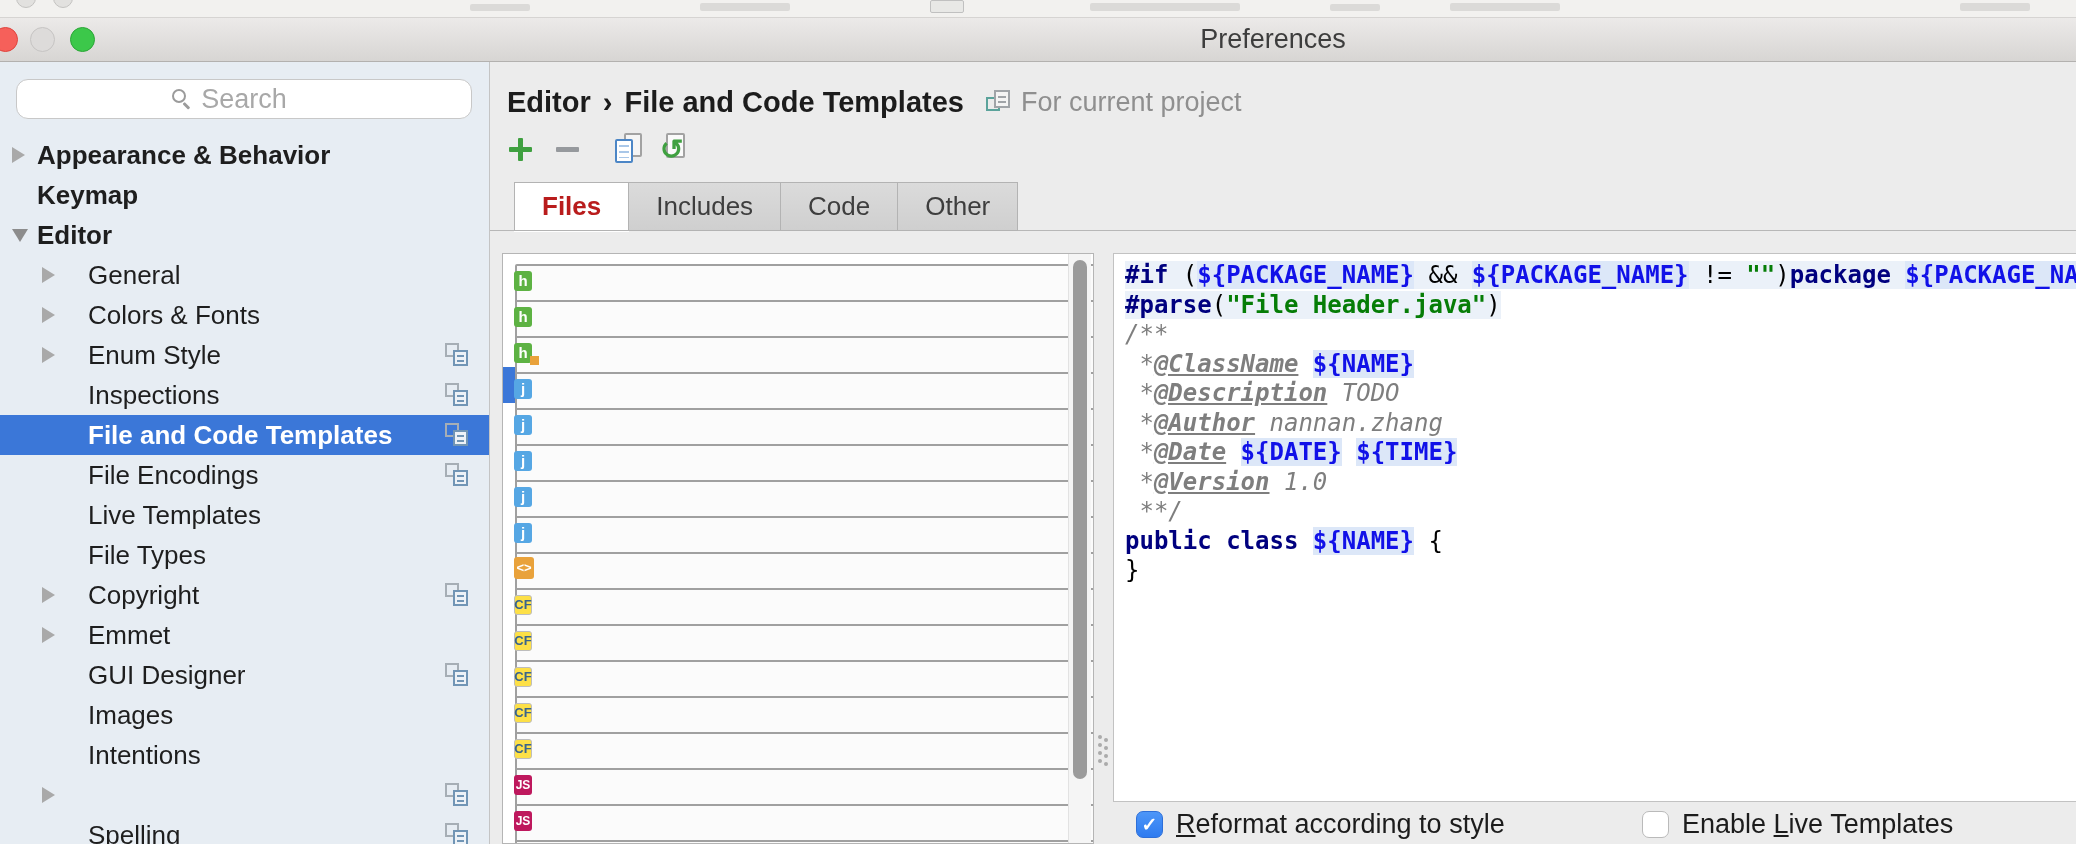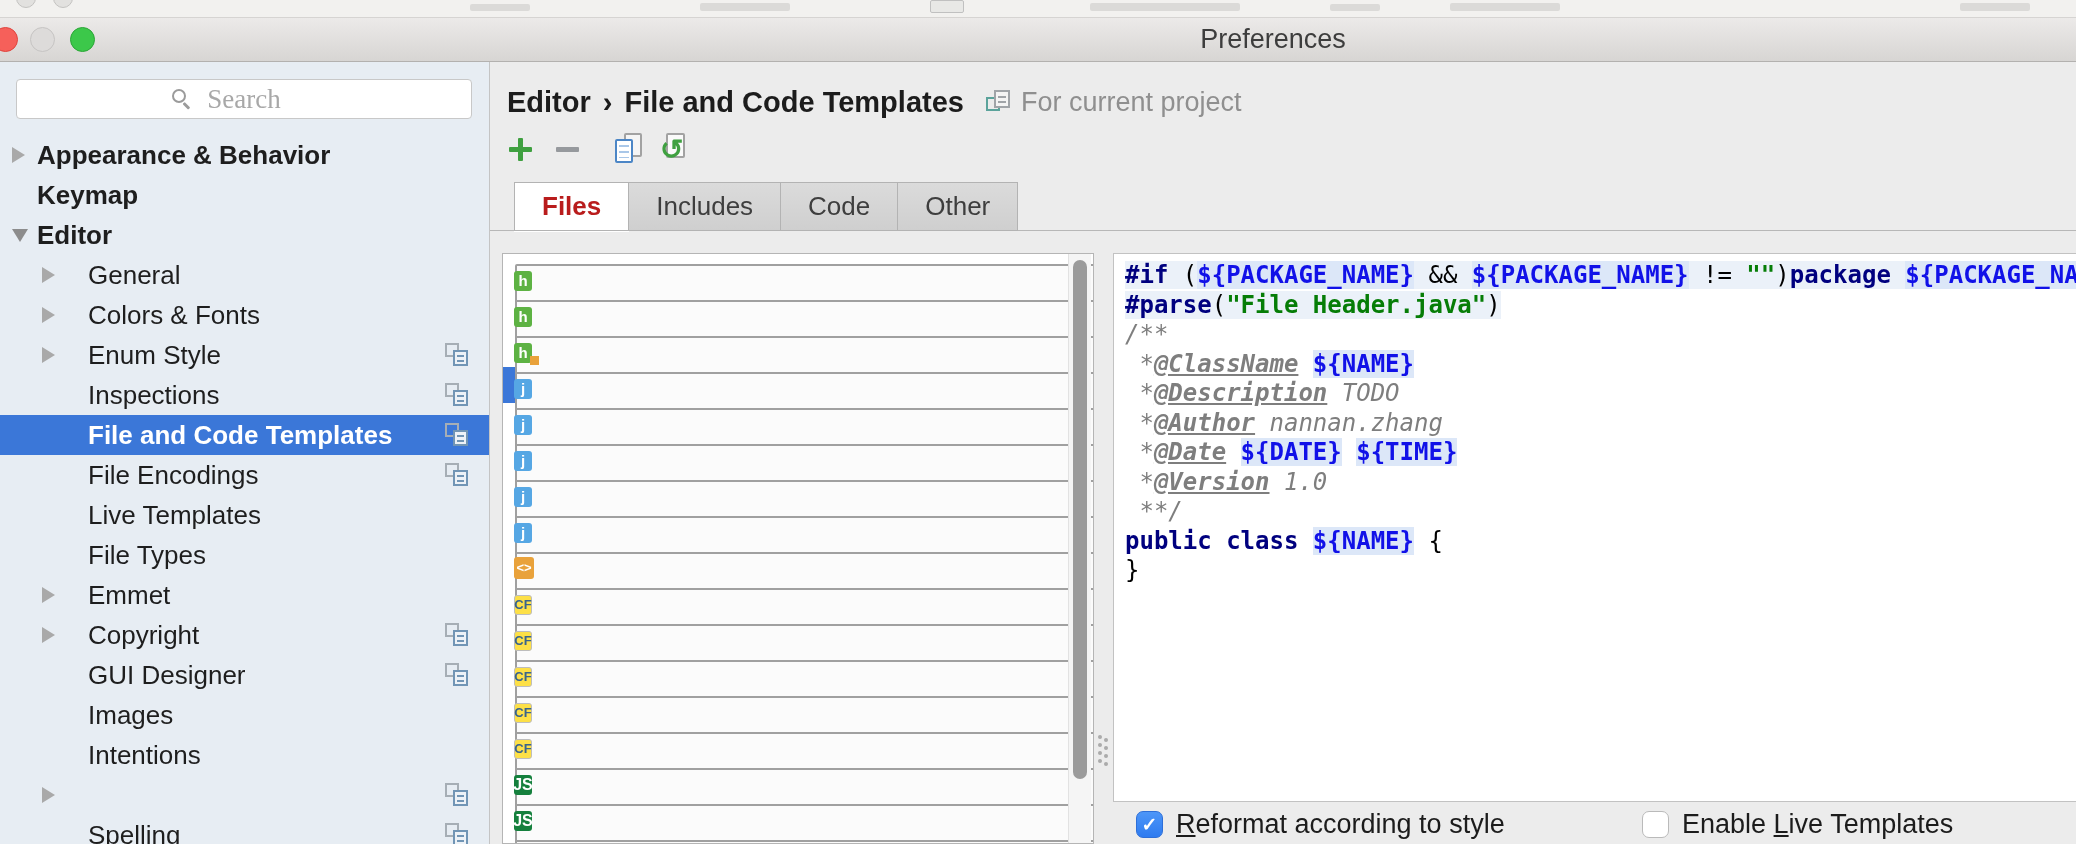--- a/index.html
+++ b/index.html
@@ -17,21 +17,21 @@
     background:linear-gradient(#ECEAE9,#D7D5D3); border-bottom:1px solid #B3B1AF; }
   .win-title { position:absolute; left:1273px; top:0; transform:translateX(-50%); line-height:43px; font-size:27px; color:#3D3D3D; }
   .light { position:absolute; top:9px; width:25px; height:25px; border-radius:50%; }
   .light.red   { left:-7px;  background:#F6605A; border:1px solid #E0443E; }
   .light.gray  { left:30px;  background:#DDDBDA; border:1px solid #C6C4C3; }
   .light.green { left:70px;  background:#3CC84A; border:1px solid #2BA637; }
 
   
   .sidebar { position:absolute; left:0; top:62px; width:490px; bottom:0; background:#E7EDF3; border-right:1px solid #C4C4C4; overflow:hidden; }
   .search-wrap { position:absolute; left:16px; top:17px; width:456px; height:40px; }
-  .search-wrap input { width:100%; height:100%; border:1px solid #C8C8C8; border-radius:4px; background:#fff; font-size:27px; text-align:center; font-family:Liberation Serif, serif; color:#c2410c; outline:none; }
+  .search-wrap input { width:100%; height:100%; border:1px solid #C8C8C8; border-radius:12px; background:#fff; font-size:27px; text-align:center; font-family:Liberation Sans, sans-serif; color:#c2410c; outline:none; }
   .search-wrap input::placeholder { color:#A8A8A8; }
   .mag { position:absolute; left:156px; top:10px; width:14px; height:14px; border:2px solid #9B9B9B; border-radius:50%; }
   .mag::after { content:""; position:absolute; left:11px; top:11px; width:2.5px; height:8px; background:#9B9B9B; transform:rotate(-45deg); border-radius:1px; }
 
   .tree { position:absolute; left:0; top:73px; width:100%; }
   .trow { position:relative; height:40px; display:flex; align-items:center; font-size:26px; color:#1E1E1E; }
   .trow.lvl0 { font-weight:bold; }
   .trow .lbl0 { margin-left:37px; }
   .trow .lbl1 { margin-left:88px;text-align:right; }
   .trow.selected { background:var(--selection-blue,#3B77D8); color:#fff; font-weight:bold; }
@@ -86,21 +86,21 @@
   .lrow.selected { background:var(--selection-blue,#3B77D8); color:#fff; }
   .lrow.modified { color:var(--modified-blue,#1515DD); }
   .ficon { position:relative; width:21px; height:27px; margin-right:17px; flex:none; }
   .ficon .page { position:absolute; inset:0; background:#FBFBFB; border:2px solid #A0A0A0; border-radius:2px; }
   .ficon .badge { position:absolute; left:-1px; bottom:0; width:18px; height:20px; border-radius:3px; color:#fff;
     font-size:15px; font-weight:bold; display:flex; align-items:center; justify-content:center; }
   .badge.html { background:#5DB243; }
   .badge.java { background:#56A7E4; }
   .badge.xmlprops { background:#E9A23B; width:20px; height:22px; font-size:13px; }
   .badge.cf { background:#fde047; border:1px solid #BDBDBD; color:#39648C; font-size:13px; }
-  .badge.js { background:#15803d; font-size:16px; }
+  .badge.js { background:#be185d; font-size:12px; }
   .corner { position:absolute; right:-3px; bottom:-2px; width:9px; height:9px; background:#E9A23B; }
 
   .vscroll { position:absolute; top:0; bottom:0; left:565px; width:23px; background:#F5F5F5; border-left:1px solid #E2E2E2; }
   .vthumb { position:absolute; left:4px; width:14px; top:6px; height:519px; background:#9B9B9B; border-radius:7px; }
 
   
   .splitter { position:absolute; left:605px; top:191px; width:17px; height:591px; cursor:col-resize; }
   .splitter .dots { position:absolute; left:3px; top:482px; width:4px; height:4px; background:#ABABAB; border-radius:50%;
     box-shadow:6px 3px 0 #ABABAB, 0 8px 0 #ABABAB, 6px 11px 0 #ABABAB, 0 16px 0 #ABABAB, 6px 19px 0 #ABABAB, 0 24px 0 #ABABAB, 6px 27px 0 #ABABAB; }
 
@@ -203,29 +203,29 @@
           </span>
         </div>
         <div class="trow lvl1">
           <span class="lbl1">Live Templates</span>
         </div>
         <div class="trow lvl1">
           <span class="lbl1">File Types</span>
         </div>
         <div class="trow lvl1">
           <span class="arr right l1"></span>
+          <span class="lbl1">Copyright</span>
+          <span class="pp">
+            <span class="b"></span>
+            <span class="f"></span>
+          </span>
+        </div>
+        <div class="trow lvl1">
+          <span class="arr right l1"></span>
           <span class="lbl1">Emmet</span>
-        </div>
-        <div class="trow lvl1">
-          <span class="arr right l1"></span>
-          <span class="lbl1">Copyright</span>
-          <span class="pp">
-            <span class="b"></span>
-            <span class="f"></span>
-          </span>
         </div>
         <div class="trow lvl1">
           <span class="lbl1">GUI Designer</span>
           <span class="pp">
             <span class="b"></span>
             <span class="f"></span>
           </span>
         </div>
         <div class="trow lvl1">
           <span class="lbl1">Images</span>

